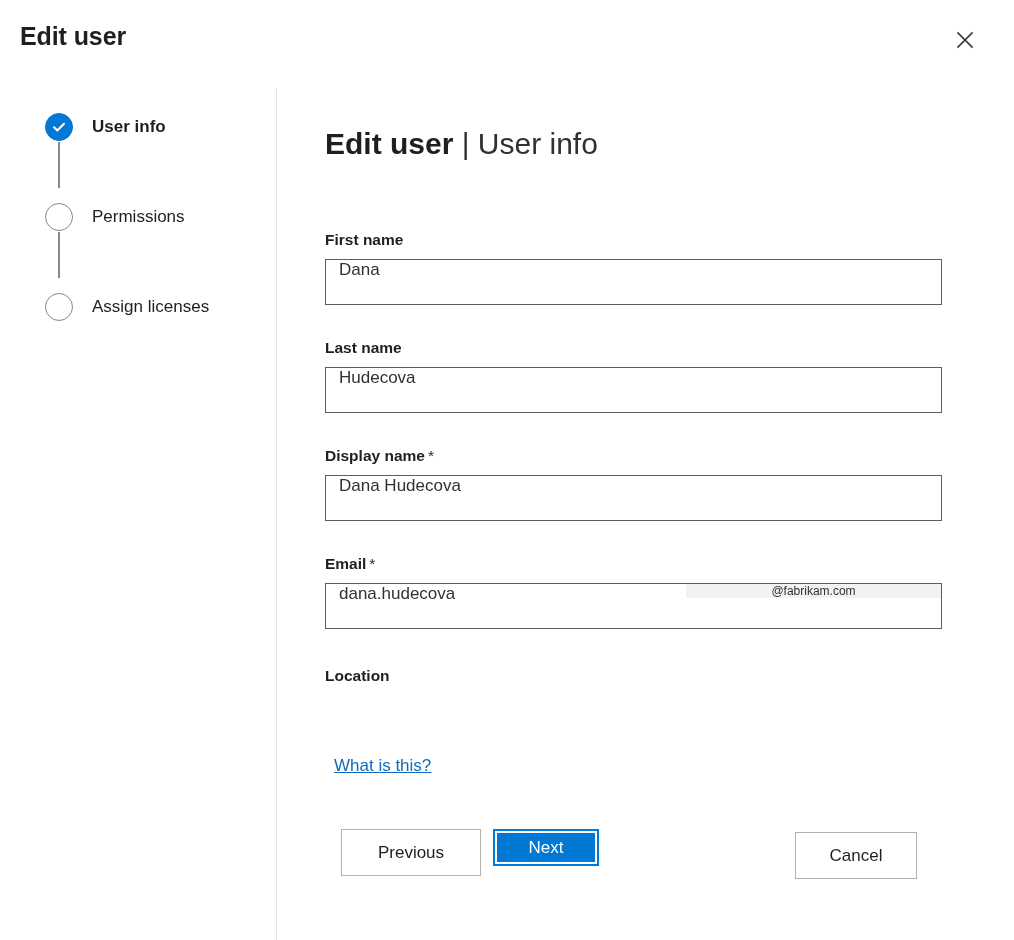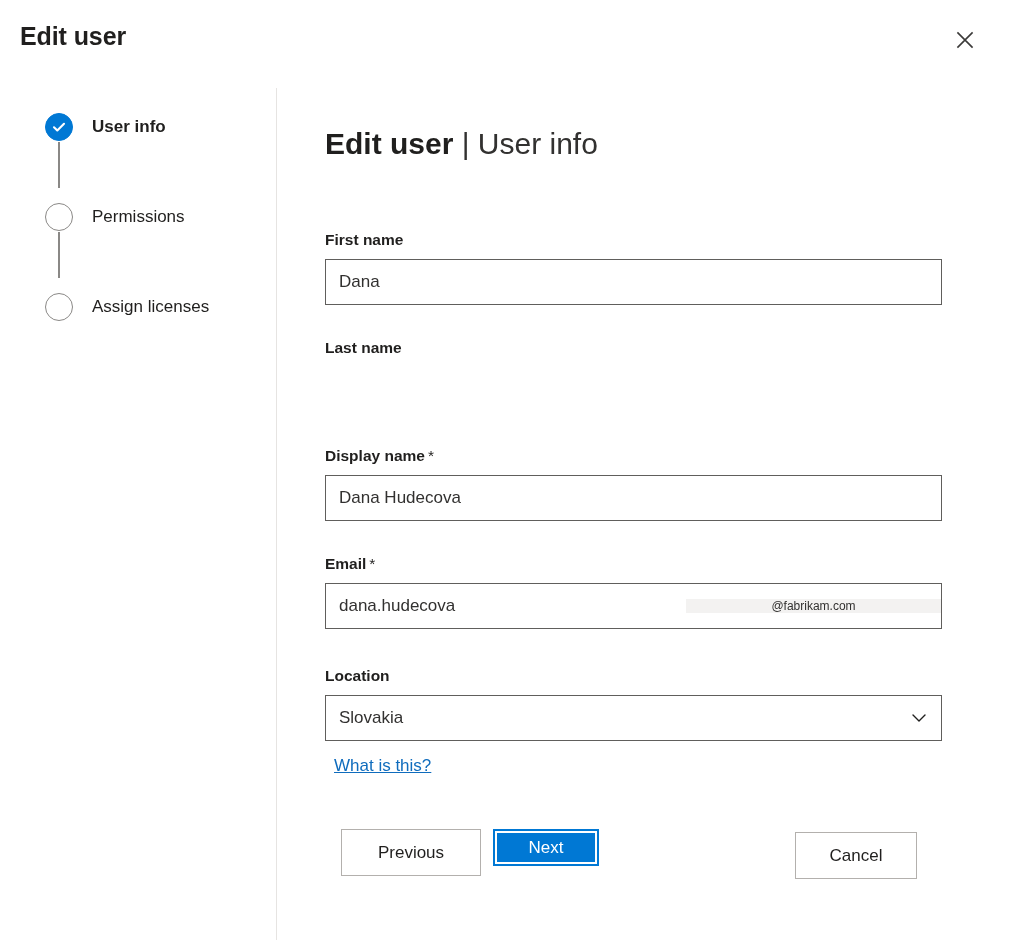--- a/index.html
+++ b/index.html
@@ -143,21 +143,21 @@
     font-weight: normal;
     padding-left: 3px;
   }
   .field-control {
     box-sizing: border-box;
     width: 617px;
     height: 46px;
     border: 1px solid #605e5c;
     background: #ffffff;
     display: flex;
-    align-items: center;
+    align-items: flex-start;
     overflow: hidden;
   }
   .field-value {
     flex: 1 1 auto;
     display: flex;
     align-items: center;
     padding: 0 0 0 13px;
     font-size: 17px;
     color: #323130;
     background: transparent;
@@ -292,47 +292,42 @@
 
   <div class="field" id="field-first-name">
     <span class="field-label">First name</span>
     <div class="field-control">
       <input class="field-value" type="text" value="Dana" style="">
     </div>
   </div>
 
   <div class="field" id="field-last-name">
     <span class="field-label">Last name</span>
+    <div class="field-control">
+      <input class="field-value" type="text" value="Hudecova" style="">
+    </div>
   </div>
 
   <div class="field" id="field-display-name">
     <span class="field-label"><span>Display name</span><span class="req">*</span></span>
     <div class="field-control">
       <input class="field-value" type="text" value="Dana Hudecova" style="">
     </div>
   </div>
 
   <div class="field" id="field-email">
     <span class="field-label"><span>Email</span><span class="req">*</span></span>
     <div class="field-control">
       <input class="field-value" type="text" value="dana.hudecova" style="">
       <div class="field-addon">@fabrikam.com</div>
     </div>
   </div>
 
   <div class="field" id="field-location">
     <span class="field-label">Location</span>
-    <div class="field-control">
-      <div class="field-value">Slovakia</div>
-      <div class="dropdown-caret">
-        <svg width="20" height="20" viewBox="0 0 20 20" aria-hidden="true">
-          <path d="M4 7 L10 13 L16 7" stroke="#201f1e" stroke-width="1.4" fill="none" stroke-linecap="round" stroke-linejoin="round"></path>
-        </svg>
-      </div>
-    </div>
   </div>
 
 </div>
 
 <a id="help-link" href="#">What is this?</a>
 
 <button class="btn btn-secondary" id="btn-previous">Previous</button>
 
 <button class="btn" id="btn-next">Next</button>
 

